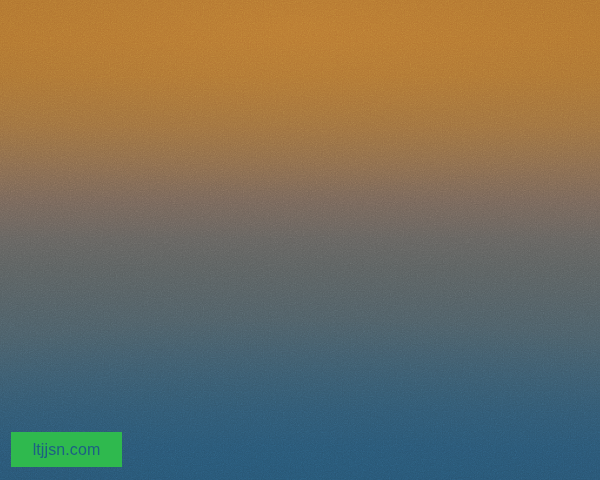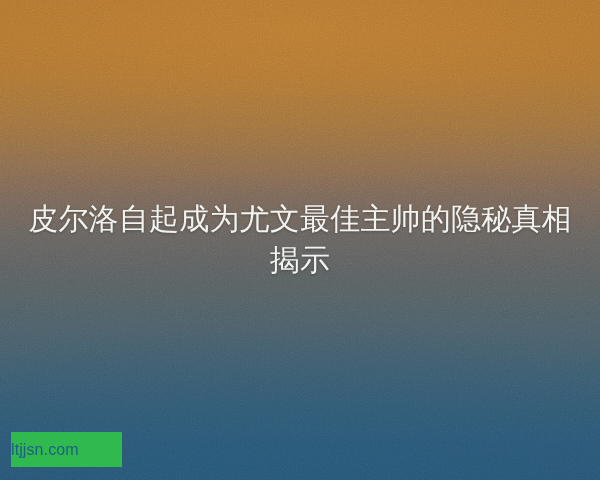--- a/index.html
+++ b/index.html
@@ -97,21 +97,21 @@
   
   #watermark-badge {
     position:absolute;
     left:11px;
     top:432px;
     width:111px;
     height:35px;
     background:#2fb94e;
     display:flex;
     align-items:center;
-    justify-content:flex-start;
+    justify-content:center;
   }
   #watermark-text {
     color:#1d5f84;
     font-size:16px;
     line-height:16px;
     font-weight:400;
     letter-spacing:0.1px;
     font-family:"Liberation Sans","DejaVu Sans",sans-serif;
   }
 </style>
@@ -129,19 +129,18 @@
   <div id="noise-layer">
     <svg xmlns="http://www.w3.org/2000/svg" width="600" height="480" preserveAspectRatio="none">
       <filter id="grain">
         <feTurbulence type="fractalNoise" baseFrequency="0.85" numOctaves="3" stitchTiles="stitch"></feTurbulence>
         <feColorMatrix type="saturate" values="0"></feColorMatrix>
       </filter>
       <rect width="600" height="480" filter="url(#grain)"></rect>
     </svg>
   </div>
 
-  <div id="headline">皮尔洛自起成为尤文最佳主帅的隐秘真相揭示</div>
 
   <div id="watermark-badge">
     <span id="watermark-text">ltjjsn.com</span>
   </div>
 
 </div>
 
 </body></html>

